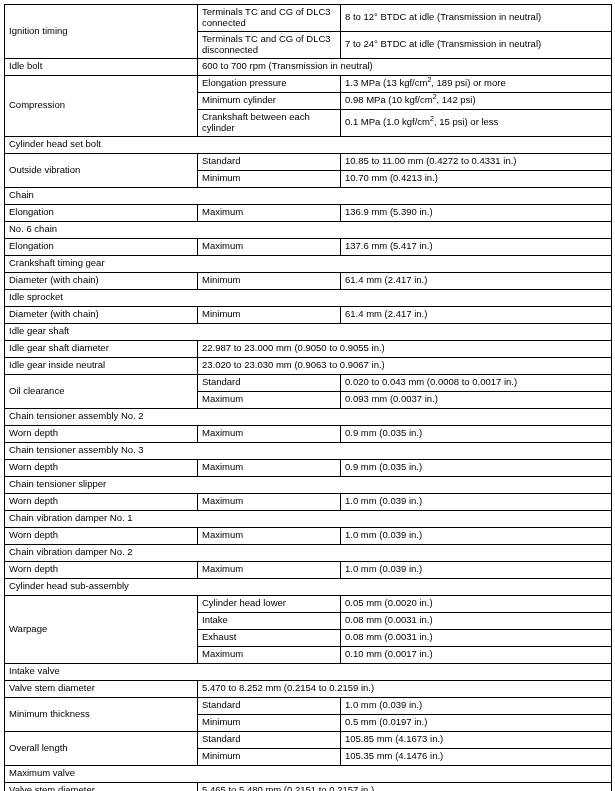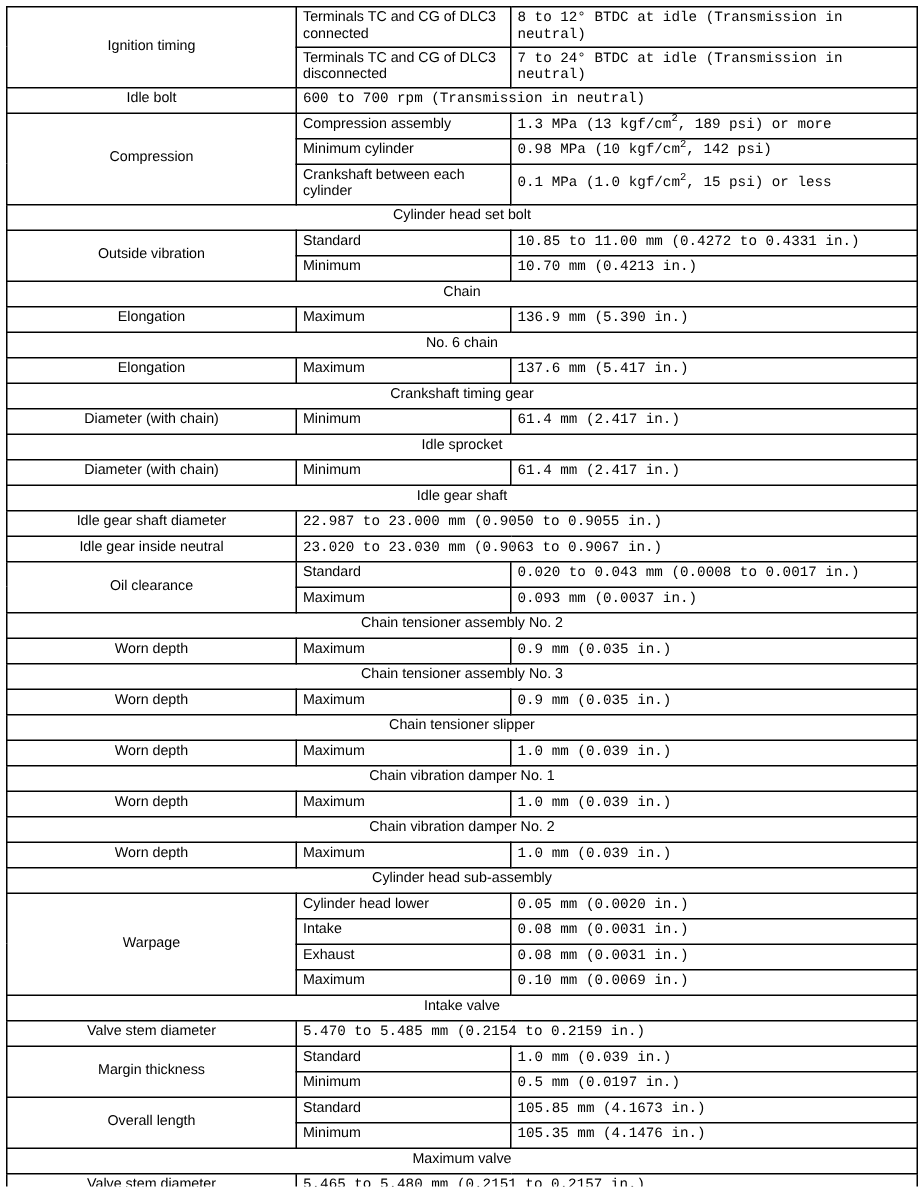--- a/index.html
+++ b/index.html
@@ -28,23 +28,23 @@
   table.spec td {
     border: 1px solid #000;
     padding: 2px 4px 2px 4px;
     vertical-align: middle;
     line-height: 1.15;
     height: 12px;
   }
   col.c1 { width: 193px; }
   col.c2 { width: 143px; }
   col.c3 { width: 271px; }
-  td.label { text-align: center; }
+  td.label { text-align: left; }
   td.cond { text-align: left; }
-  td.value { text-align: left; font-family: Liberation Mono, monospace; }
+  td.value { text-align: left; }
   sup {
     font-size: 7px;
     vertical-align: super;
     line-height: 0;
   }
 </style>
 </head>
 <body>
 
 <div id="page">
@@ -63,21 +63,21 @@
         <tr>
           <td class="cond">Terminals TC and CG of DLC3 disconnected</td>
           <td class="value">7 to 24° BTDC at idle (Transmission in neutral)</td>
         </tr>
         <tr>
           <td class="label">Idle bolt</td>
           <td class="value" colspan="2">600 to 700 rpm (Transmission in neutral)</td>
         </tr>
         <tr>
           <td class="label" rowspan="3">Compression</td>
-          <td class="cond">Compression assembly</td>
+          <td class="cond">Elongation pressure</td>
           <td class="value">1.3 MPa (13 kgf/cm<sup>2</sup>, 189 psi) or more</td>
         </tr>
         <tr>
           <td class="cond">Minimum cylinder</td>
           <td class="value">0.98 MPa (10 kgf/cm<sup>2</sup>, 142 psi)</td>
         </tr>
         <tr>
           <td class="cond">Crankshaft between each cylinder</td>
           <td class="value">0.1 MPa (1.0 kgf/cm<sup>2</sup>, 15 psi) or less</td>
         </tr>
@@ -196,31 +196,31 @@
         <tr>
           <td class="cond">Intake</td>
           <td class="value">0.08 mm (0.0031 in.)</td>
         </tr>
         <tr>
           <td class="cond">Exhaust</td>
           <td class="value">0.08 mm (0.0031 in.)</td>
         </tr>
         <tr>
           <td class="cond">Maximum</td>
-          <td class="value">0.10 mm (0.0069 in.)</td>
+          <td class="value">0.10 mm (0.0017 in.)</td>
         </tr>
         <tr>
           <td class="label" colspan="3">Intake valve</td>
         </tr>
         <tr>
           <td class="label">Valve stem diameter</td>
-          <td class="value" colspan="2">5.470 to 5.485 mm (0.2154 to 0.2159 in.)</td>
-        </tr>
-        <tr>
-          <td class="label" rowspan="2">Margin thickness</td>
+          <td class="value" colspan="2">5.470 to 8.252 mm (0.2154 to 0.2159 in.)</td>
+        </tr>
+        <tr>
+          <td class="label" rowspan="2">Minimum thickness</td>
           <td class="cond">Standard</td>
           <td class="value">1.0 mm (0.039 in.)</td>
         </tr>
         <tr>
           <td class="cond">Minimum</td>
           <td class="value">0.5 mm (0.0197 in.)</td>
         </tr>
         <tr>
           <td class="label" rowspan="2">Overall length</td>
           <td class="cond">Standard</td>

